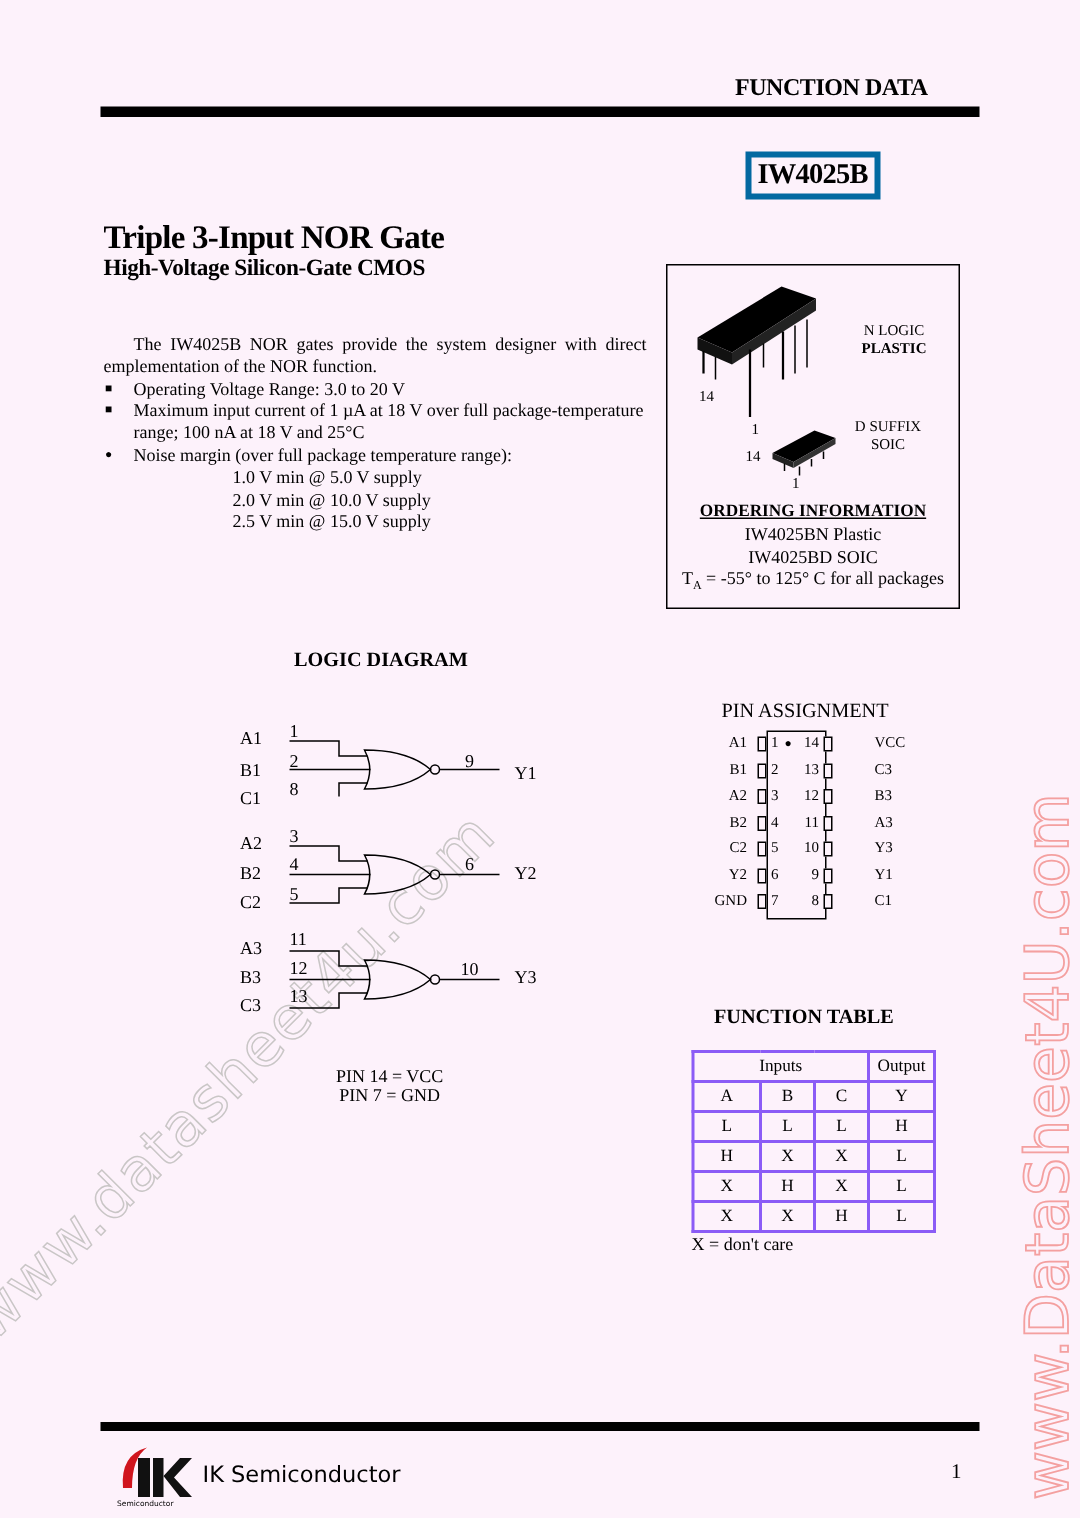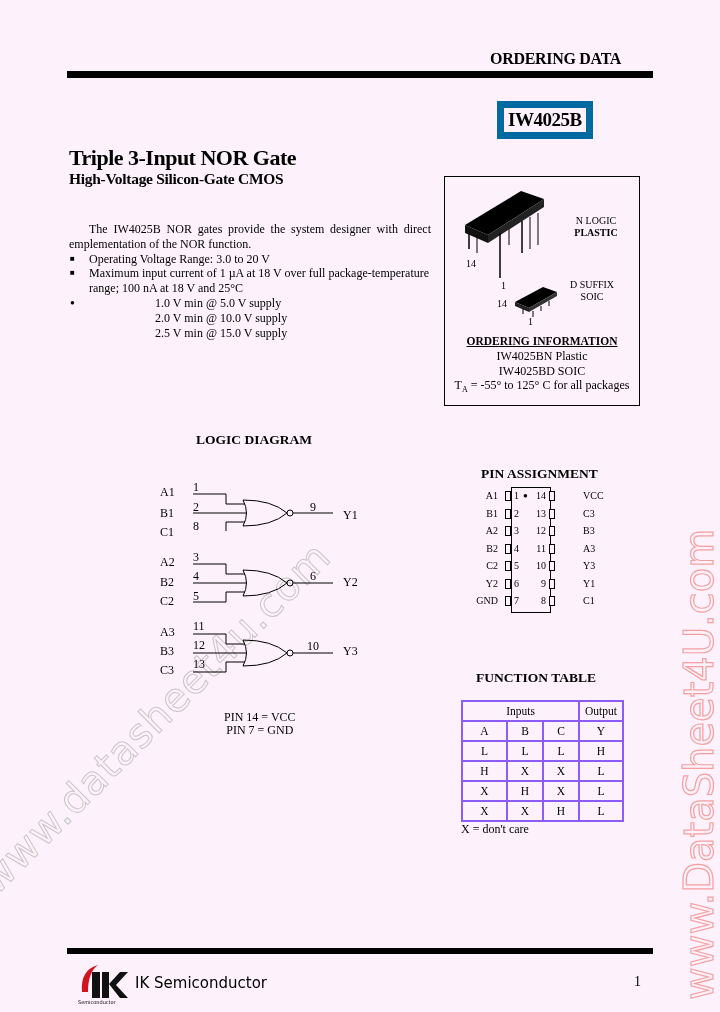--- a/index.html
+++ b/index.html
@@ -5,41 +5,41 @@
   html, body { margin:0; padding:0; }
   body {
     width:720px; height:1012px; position:relative; overflow:hidden;
     background:#fdf2fb;
     font-family:"Liberation Serif", serif; color:#000;
   }
   .abs { position:absolute; }
   .rule { background:#000; }
   #tech-data { left:490px; top:50px; font-size:16px; font-weight:bold; letter-spacing:-0.3px; }
   #top-rule { left:67px; top:71px; width:586px; height:7px; }
-  #part-box { left:497px; top:101px; border:7px solid #0369a1; padding:1px 4px; font-size:19px; font-weight:bold; letter-spacing:-0.5px; }
+  #part-box { left:497px; top:101px; border:4px solid #0369a1; padding:1px 4px; font-size:19px; font-weight:bold; letter-spacing:-0.5px; }
   #title { left:69px; top:145px; font-size:22px; font-weight:bold; letter-spacing:-0.5px; }
   #subtitle { left:69px; top:170px; font-size:15.5px; font-weight:bold; letter-spacing:-0.3px; }
 
   #desc { left:69px; top:222px; width:362px; font-size:12px; line-height:14.8px; }
   #desc .para { text-indent:20px; text-align:justify; text-align-last:left; }
   #desc ul { margin:0; padding:0; list-style:none; }
   #desc li { position:relative; padding-left:20px; }
   #desc li .bul { position:absolute; left:1px; top:0; font-size:8px; }
   #desc .noise { padding-left:86px; }
 
   #pkg-box { left:444px; top:176px; width:194px; height:228px; border:1px solid #000; font-size:11px; }
   .pkg-label { position:absolute; text-align:center; font-size:10px; line-height:12px; }
   #order-title { position:absolute; left:0; width:194px; top:158px; text-align:center; font-weight:bold; font-size:11.5px;text-decoration:underline; }
   #order-lines { position:absolute; left:0; width:194px; top:172px; text-align:center; font-size:12px; line-height:14.5px; }
 
   #logic-title { left:196px; top:432px; font-size:13.5px; font-weight:bold; }
   .sig { position:absolute; font-size:12px; }
   .pin-num { position:absolute; font-size:12px; }
 
-  #pin-title { left:481px; top:466px; font-size:13.5px; font-weight:bold; }
+  #pin-title { left:481px; top:466px; font-size:13.5px; font-weight:normal; }
   #chip { left:511px; top:487px; width:38px; height:124px; border:1px solid #000; }
   .pinrow { position:absolute; font-size:10px; height:17.5px; line-height:17.5px; }
   .pinbox { position:absolute; width:4px; height:8px; border:1px solid #000; background:#fdf2fb; }
 
   #func-title { left:476px; top:670px; font-size:13.5px; font-weight:bold; }
   #func-table { left:461px; top:700px; border-collapse:collapse; font-size:11.5px; }
   #func-table td { border:2px solid #8b5cf6; text-align:center; height:18px; padding:0; }
   #func-table tr.thick td { border-top:2px solid #000; }
   #func-table td.sep { border-left:2px solid #000; }
   #dont-care { left:461px; top:822px; font-size:12px; }
@@ -53,32 +53,32 @@
 
   #wm-diag { left:-30px; top:870px; transform:rotate(-45deg); transform-origin:left top; font-family:"DejaVu Sans", sans-serif; font-size:40px; color:#fdf2fb; -webkit-text-stroke:1px #c9c6c6; letter-spacing:1px; white-space:nowrap; }
   #wm-vert { left:676px; top:1000px; transform:rotate(-90deg); transform-origin:left top; font-family:"DejaVu Sans", sans-serif; font-size:40px; color:#fdf2fb; -webkit-text-stroke:1.2px #f4a0a0; white-space:nowrap; }
 </style>
 </head>
 <body>
 
 <div class="abs" id="wm-diag">www.datasheet4u.com</div>
 <div class="abs" id="wm-vert">www.DataSheet4U.com</div>
 
-<div class="abs" id="tech-data">ORDERING DATA</div>
+<div class="abs" id="tech-data">FUNCTION DATA</div>
 <div class="abs rule" id="top-rule"></div>
 <div class="abs" id="part-box">IW4025B</div>
 <div class="abs" id="title">Triple 3-Input NOR Gate</div>
 <div class="abs" id="subtitle">High-Voltage Silicon-Gate CMOS</div>
 
 <div class="abs" id="desc">
   <div class="para">The IW4025B NOR gates provide the system designer with direct emplementation of the NOR function.</div>
   <ul>
     <li><span class="bul">■</span><span>Operating Voltage Range: 3.0 to 20 V</span></li>
     <li><span class="bul">■</span><span>Maximum input current of 1 µA at 18 V over full package-temperature range; 100 nA at 18 V and 25°C</span></li>
-    <li><span class="bul">●</span></li>
+    <li><span class="bul">●</span><span>Noise margin (over full package temperature range):</span></li>
   </ul>
   <div class="noise">1.0 V min @ 5.0 V supply</div>
   <div class="noise">2.0 V min @ 10.0 V supply</div>
   <div class="noise">2.5 V min @ 15.0 V supply</div>
 </div>
 
 <div class="abs" id="pkg-box">
   <svg width="194" height="150" style="position:absolute;left:0;top:0">
 
     <g>

